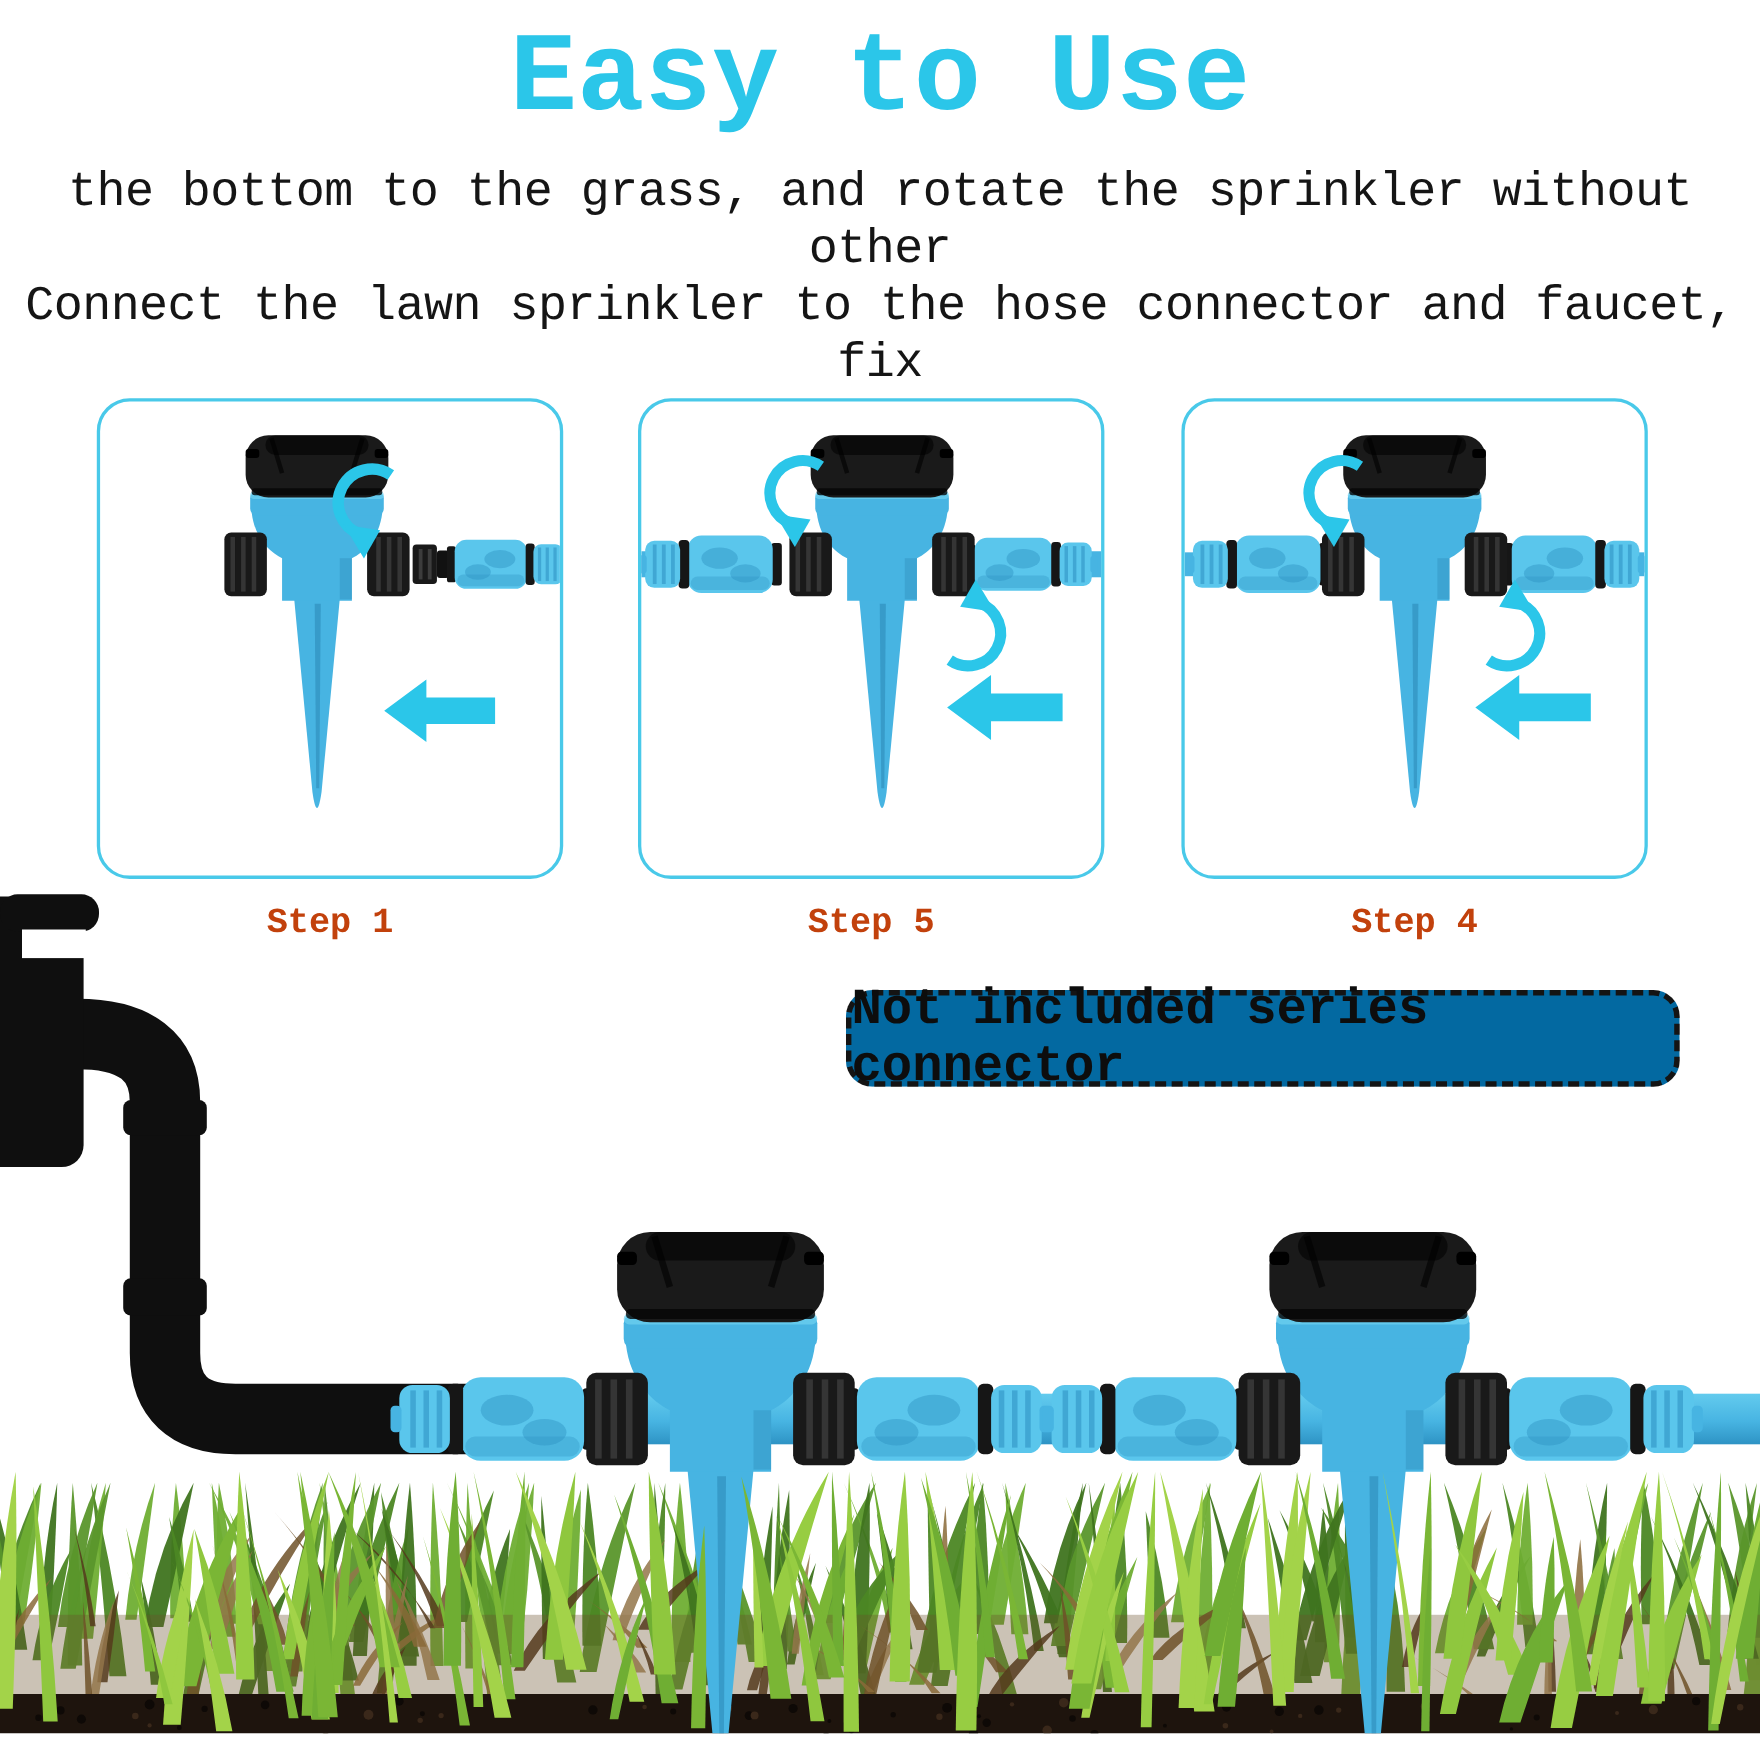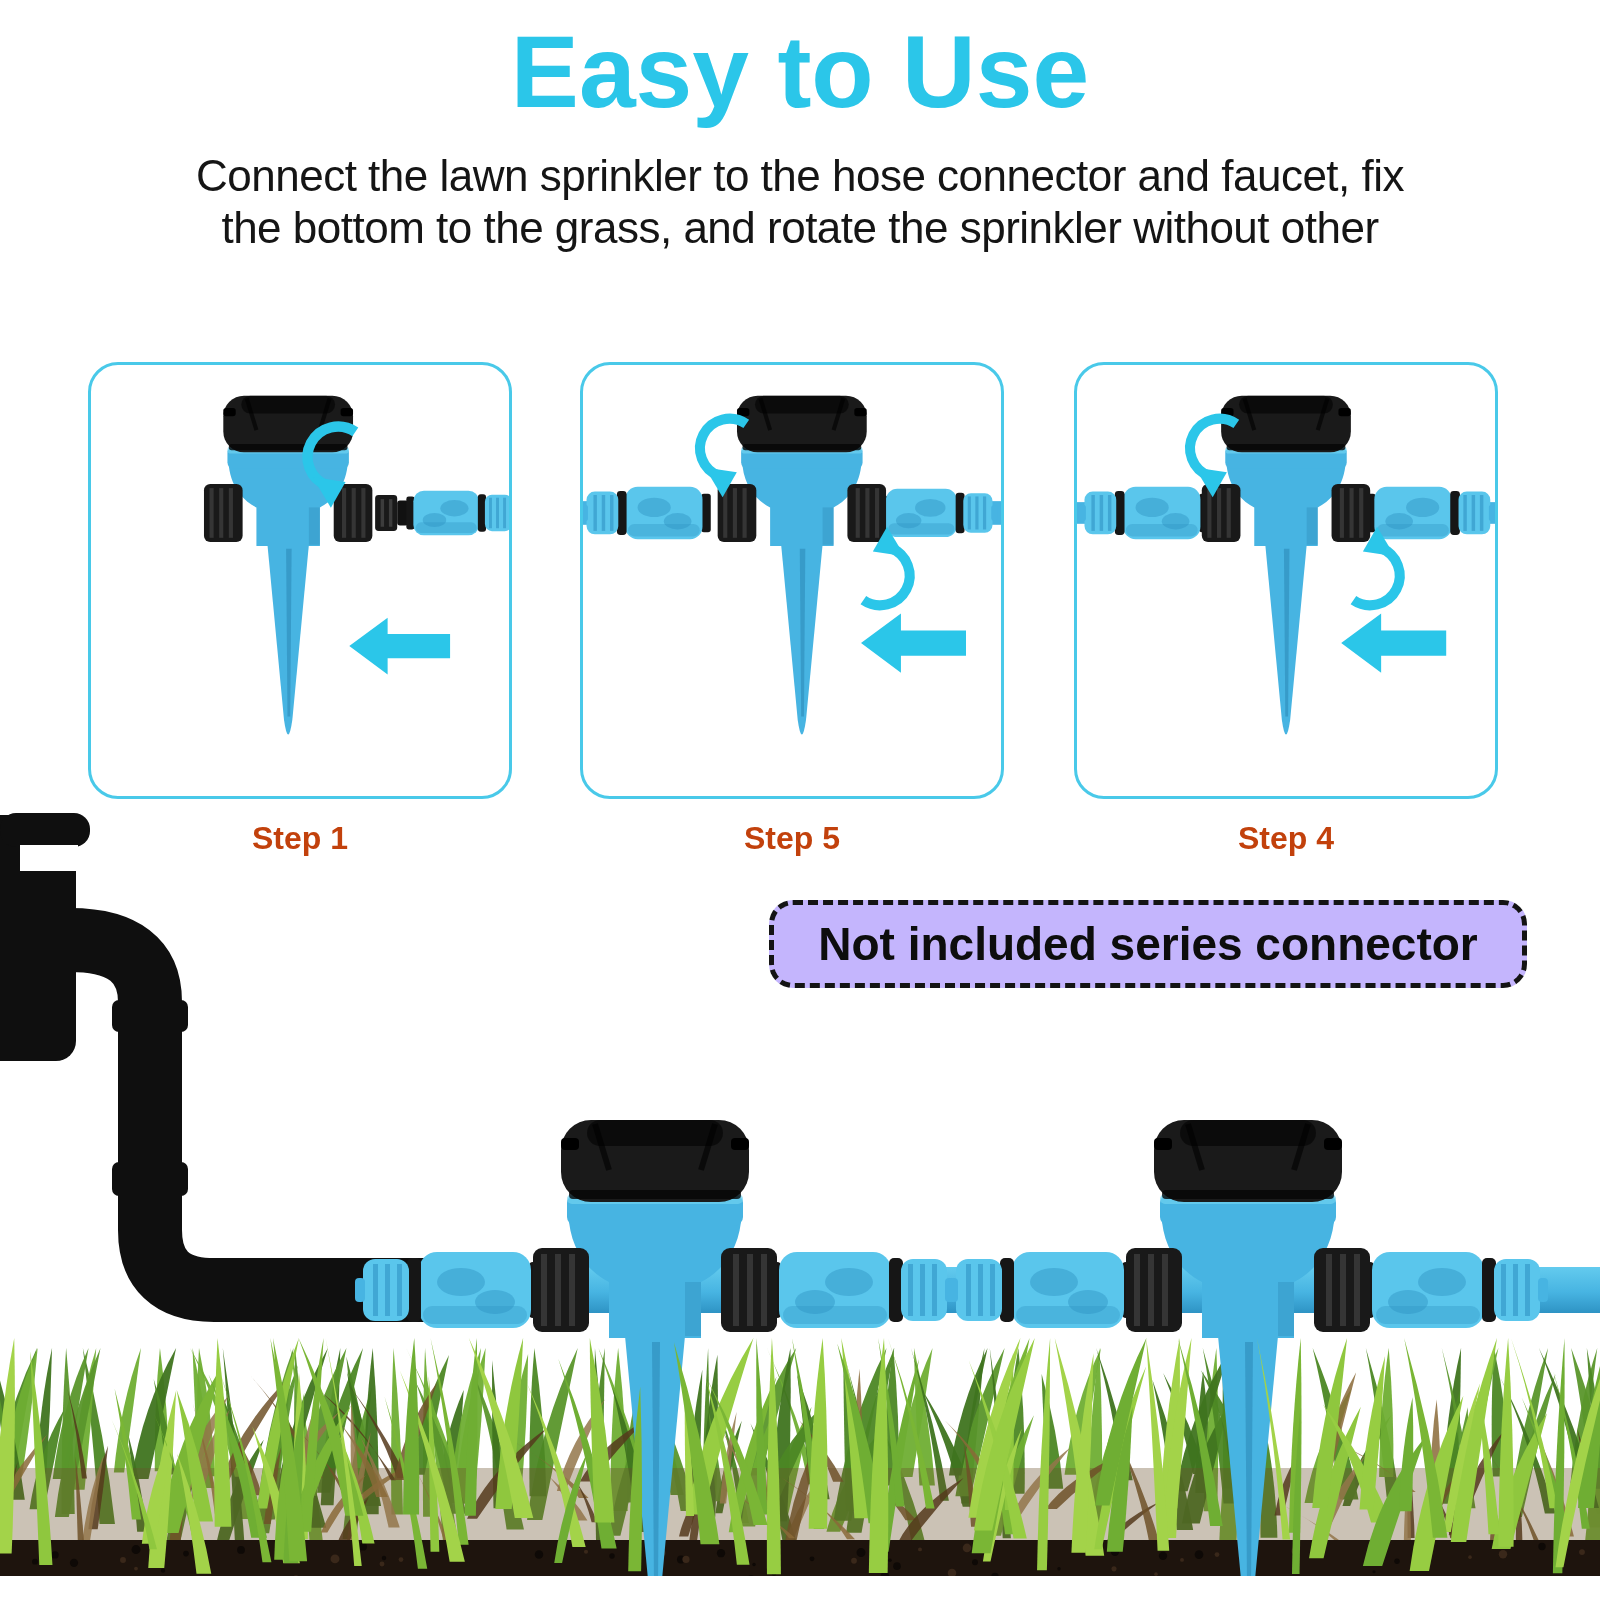--- a/index.html
+++ b/index.html
@@ -8,21 +8,21 @@
     --blue:#47b4e2;
     --blue-light:#5ac6ec;
     --blue-dark:#2e93c4;
     --dark:#1a1a1a;
     --text:#151515;
     --soil:#1e140d;
   }
   html,body{margin:0;padding:0;background:#ffffff;}
   .page{
     position:relative;width:1600px;height:1576px;background:#fff;overflow:hidden;
-    font-family:Liberation Sans, sans-serif;color:var(--text);
+    font-family:Liberation Mono, monospace;color:var(--text);
   }
   .title{
     position:absolute;top:14px;left:0;width:100%;margin:0;text-align:center;
     font-size:102px;font-weight:bold;color:var(--accent);letter-spacing:0px;
   }
   .intro{
     position:absolute;top:150px;left:0;width:100%;text-align:center;
     font-size:44px;line-height:1.18;letter-spacing:-0.5px;color:var(--text);
   }
   .step-box{
@@ -34,21 +34,21 @@
   #box1{left:88px;} #box2{left:580px;} #box3{left:1074px;}
   .step-label{
     position:absolute;top:820px;width:424px;text-align:center;
     font-size:32px;font-weight:bold;color:#c2410c;
   }
   #lab1{left:88px;} #lab2{left:580px;} #lab3{left:1074px;}
   .note-box{
     position:absolute;left:769px;top:900px;width:758px;height:88px;box-sizing:border-box;
     border:5px dashed #141414;border-radius:24px;
     display:flex;align-items:center;justify-content:center;
-    font-size:46px;font-weight:bold;color:#0d0d0d;background:#c4b5fd;
+    font-size:46px;font-weight:bold;color:#0d0d0d;background:#0369a1;
   }
   .scene{position:absolute;left:0;top:800px;width:1600px;height:800px;}
   .hidden-defs{position:absolute;width:0;height:0;overflow:hidden;}
 </style>
 </head>
 <body>
 
 <svg class="hidden-defs" aria-hidden="true">
   <defs>
     <linearGradient id="hoseG" x1="0" y1="0" x2="0" y2="1">
@@ -112,22 +112,22 @@
       <polygon points="-44,30 10,38 -14,80" fill="var(--accent)"></polygon>
     </symbol>
   </defs>
 </svg>
 
 <div class="page">
 
   <h1 class="title">Easy to Use</h1>
 
   <div class="intro">
+    <div>the bottom to the grass, and rotate the sprinkler without other</div>
     <div>Connect the lawn sprinkler to the hose connector and faucet, fix</div>
-    <div>the bottom to the grass, and rotate the sprinkler without other</div>
   </div>
 
   <figure class="step-box" id="box1">
     <svg viewBox="0 0 424 437">
       <g transform="translate(200,150) scale(0.7)">
         <use href="#sym-sprinkler"></use>
         <rect x="126" y="-26" width="32" height="52" rx="5" fill="#191919"></rect>
         <rect x="134" y="-20" width="5" height="40" fill="#3c3c3c"></rect>
         <rect x="146" y="-20" width="5" height="40" fill="#3c3c3c"></rect>
         <rect x="158" y="-18" width="16" height="36" rx="4" fill="#111"></rect>

